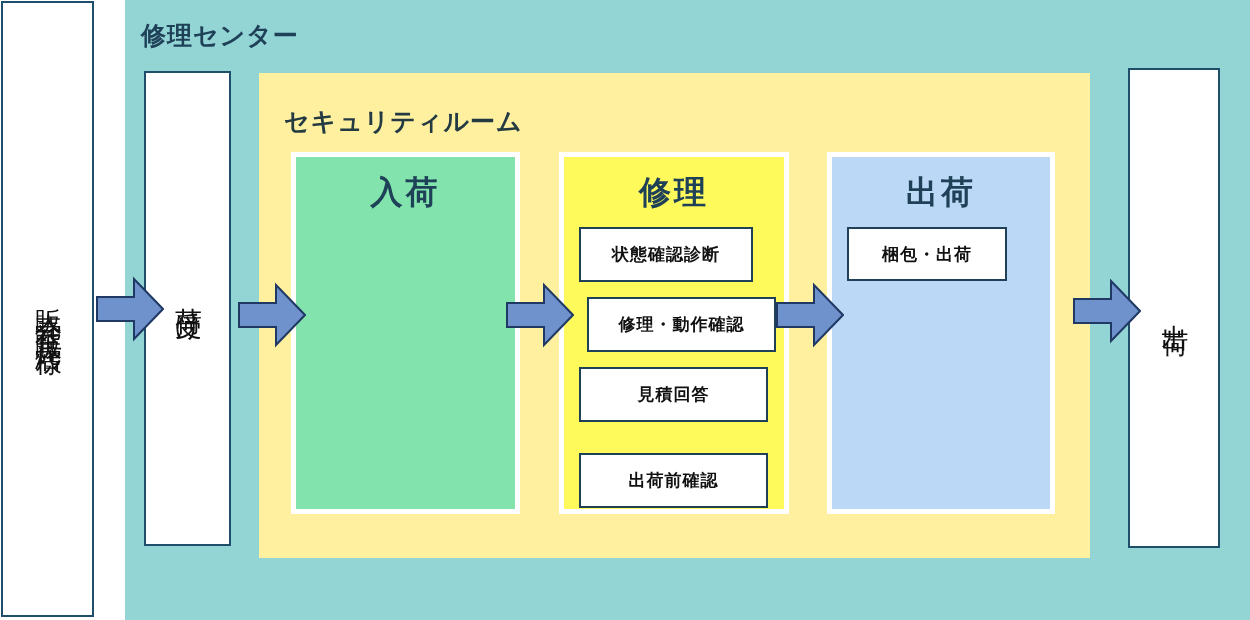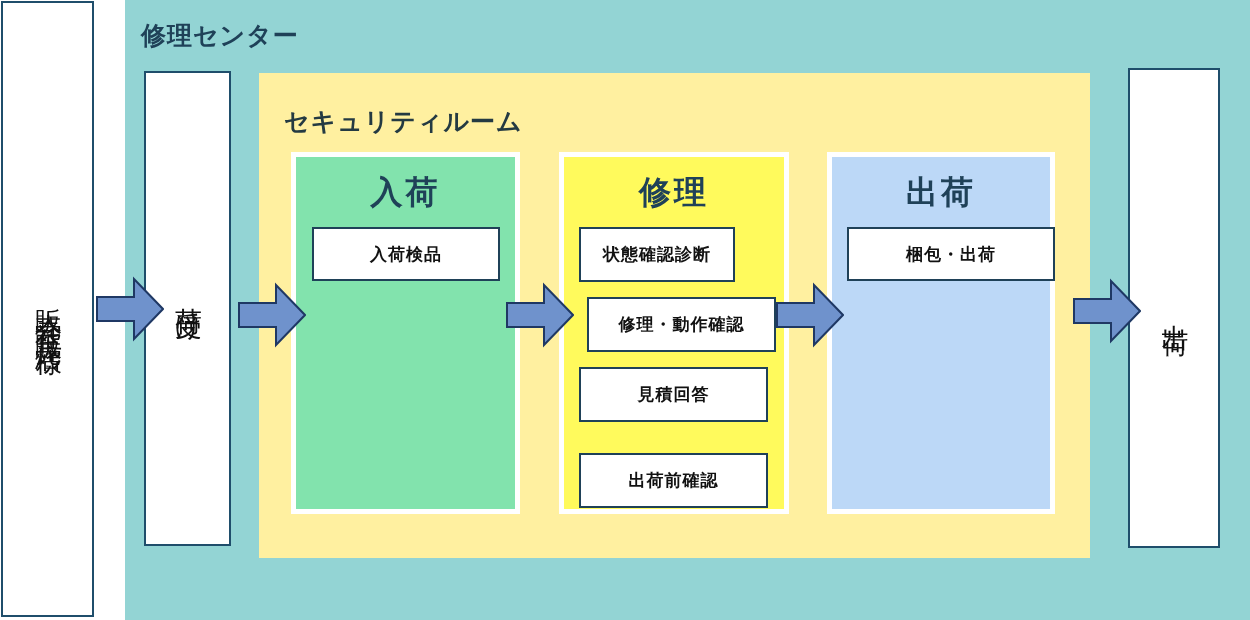--- a/index.html
+++ b/index.html
@@ -110,34 +110,33 @@
     <span class="vtext">販売会社・販売店様</span>
   </div>
 
   <div class="vcol" style="left:144px;top:71px;width:87px;height:475px;">
     <span class="vtext">荷受け</span>
   </div>
 
   <div class="stage-col" style="left:291px;top:152px;width:229px;height:362px;background:#82e3ad;">
     <div class="stage-col-title">入荷</div>
   </div>
-  <div class="task-box" style="left:312px;top:227px;width:188px;height:54px;">入荷検品</div>
 
   <div class="stage-col" style="left:559px;top:152px;width:230px;height:362px;background:#fffa5c;">
     <div class="stage-col-title">修理</div>
   </div>
-  <div class="task-box" style="left:579px;top:227px;width:156px;height:55px;">状態確認診断</div>
+  <div class="task-box" style="left:579px;top:227px;width:174px;height:55px;">状態確認診断</div>
   <div class="task-box" style="left:579px;top:297px;width:189px;height:55px;margin-left:8px;">修理・動作確認</div>
   <div class="task-box" style="left:579px;top:367px;width:189px;height:55px;">見積回答</div>
   <div class="task-box" style="left:579px;top:437px;width:189px;height:55px;margin-top:16px;">出荷前確認</div>
 
   <div class="stage-col" style="left:827px;top:152px;width:228px;height:362px;background:#bcd8f7;">
     <div class="stage-col-title">出荷</div>
   </div>
-  <div class="task-box" style="left:847px;top:227px;width:208px;height:54px;">梱包・出荷</div>
+  <div class="task-box" style="left:847px;top:227px;width:160px;height:54px;">梱包・出荷</div>
 
   <div class="vcol" style="left:1128px;top:68px;width:92px;height:480px;">
     <span class="vtext">出荷</span>
   </div>
 
   <div class="arrow" style="left:96px;top:276px;width:68px;height:66px;">
     <svg width="68" height="66" viewBox="0 0 68 66">
       <polygon points="1,21 38,21 38,3 67,33 38,63 38,45 1,45" fill="#6f92cc" stroke="#1f3864" stroke-width="2"></polygon>
     </svg>
   </div>

